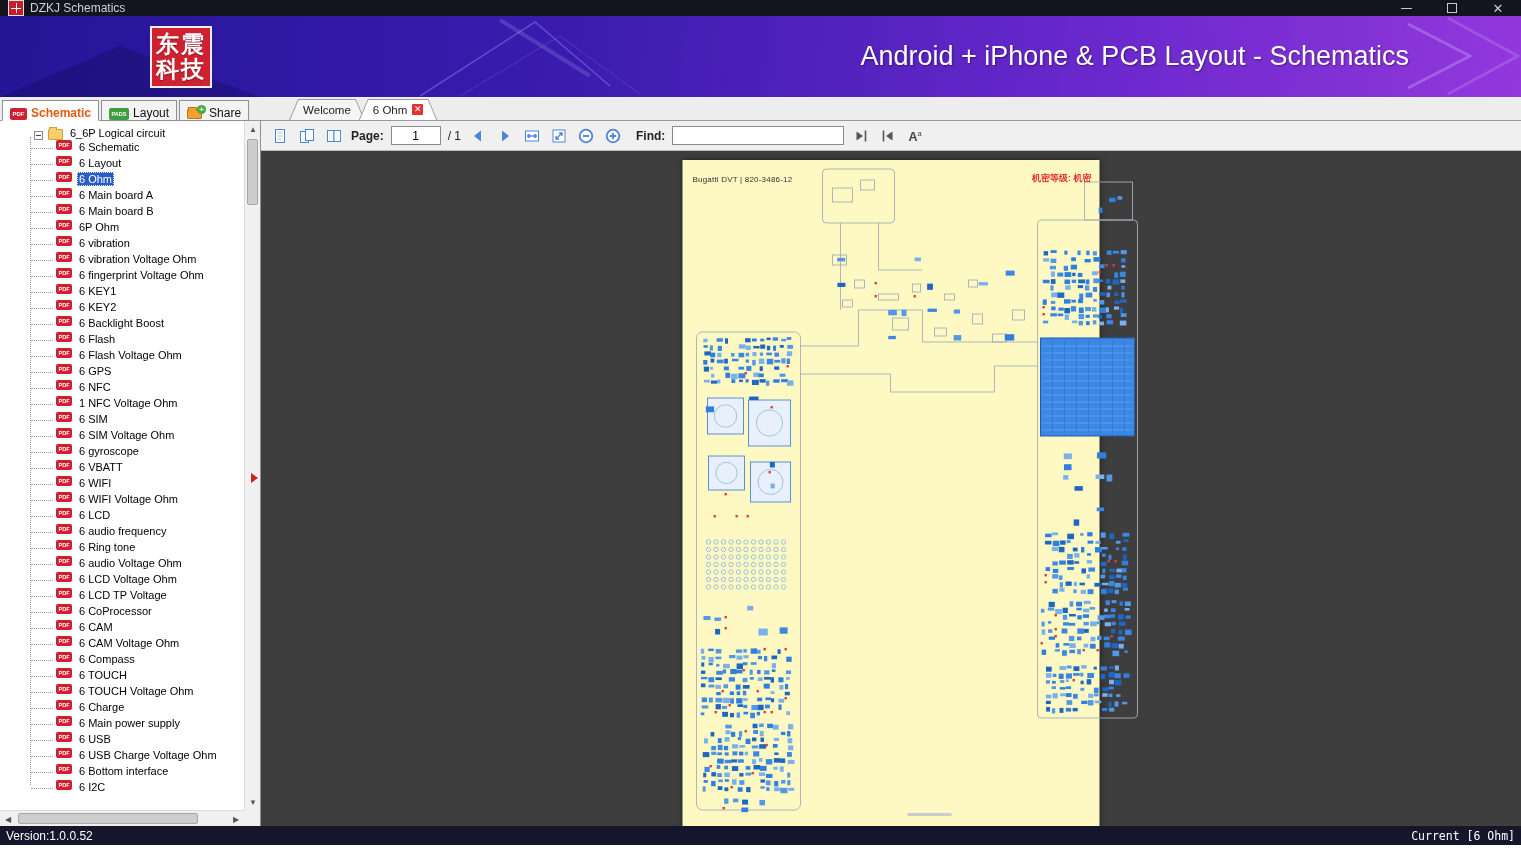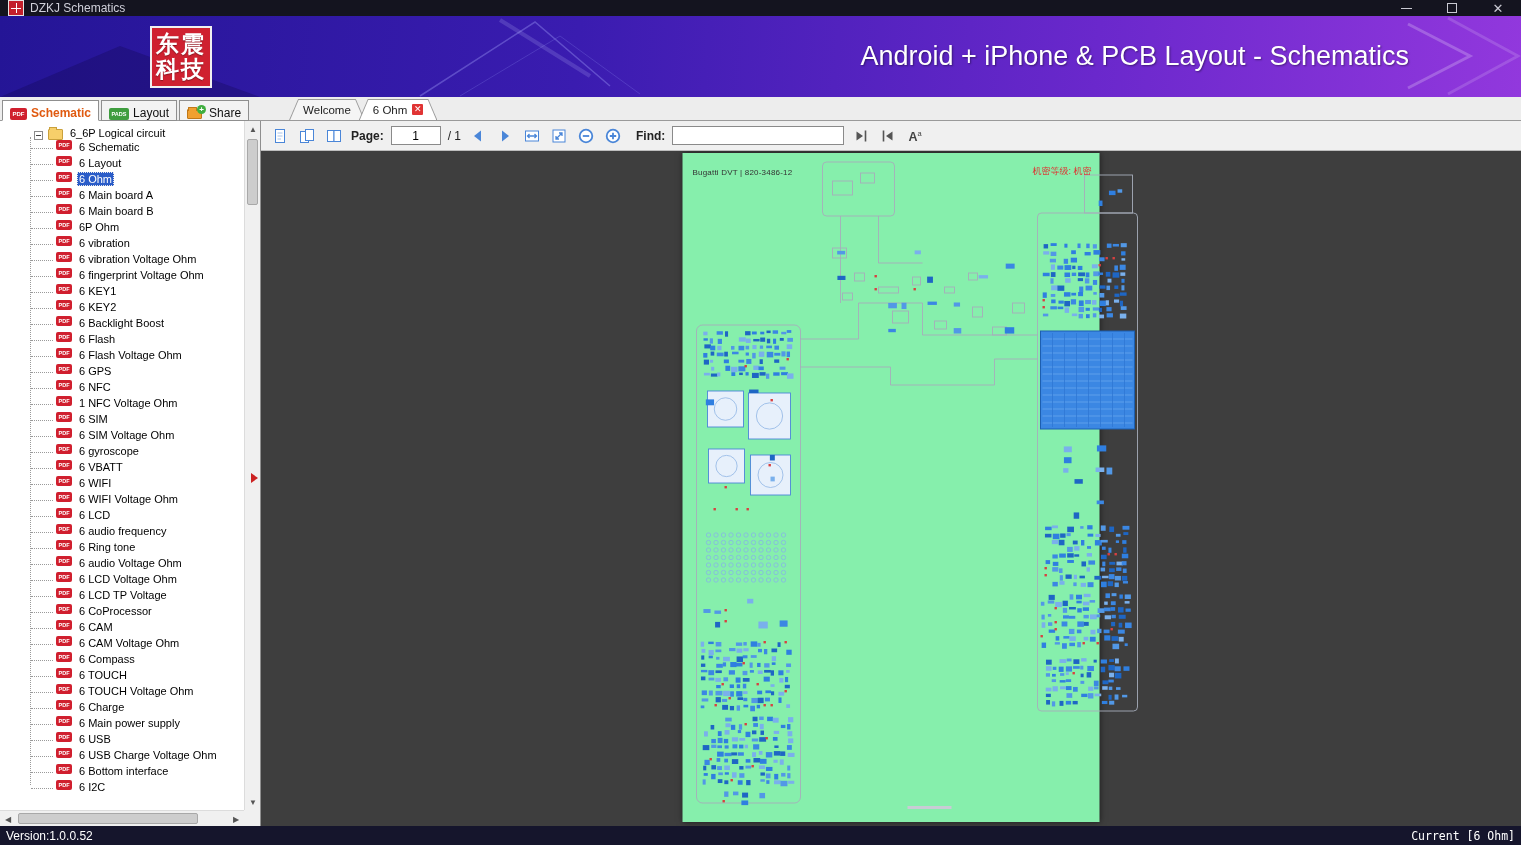--- a/index.html
+++ b/index.html
@@ -82,23 +82,23 @@
   
   .main-col{flex:1;display:flex;flex-direction:column;min-width:0}
   .toolbar{height:30px;background:#f0f0f0;border-bottom:1px solid #bdbdbd;display:flex;align-items:center;gap:7px;padding:0 9px;font-size:12px;color:#222}
   .tbi{width:20px;height:20px;display:flex;align-items:center;justify-content:center}
   .tb-label{font-weight:bold}
   .tb-input{height:19px;border:1px solid #8a8a8a;background:#fff;font-size:12px;font-family:"Liberation Sans",sans-serif;padding:0 3px}
   .page-input{width:50px;text-align:center}
   .find-input{width:172px}
 
   .viewer{flex:1;background:#3e3e3e;position:relative;overflow:hidden}
-  .page{position:absolute;left:50%;transform:translateX(-50%);top:2px;width:417px;height:669px;background:#86efac;box-shadow:0 0 6px rgba(0,0,0,.55)}
+  .page{position:absolute;left:50%;transform:translateX(-50%);top:9px;width:417px;height:669px;background:#fef9c3;box-shadow:0 0 6px rgba(0,0,0,.55)}
   .doc-id{position:absolute;left:10px;top:15px;font-size:8px;color:#333;letter-spacing:.2px}
-  .doc-class{position:absolute;right:8px;top:12px;font-size:9px;color:#e03030;font-weight:normal}
+  .doc-class{position:absolute;right:8px;top:12px;font-size:9px;color:#e03030;font-weight:bold}
   .pcb-svg{position:absolute;inset:0;width:473px;height:669px}
 
   
   .statusbar{height:19px;background:#15152c;color:#fff;display:flex;align-items:center;justify-content:space-between;
     padding:0 6px;font-size:12px}
   .status-right{font-family:"DejaVu Sans Mono",monospace;font-size:11.5px}
 </style>
 </head>
 <body>
 

